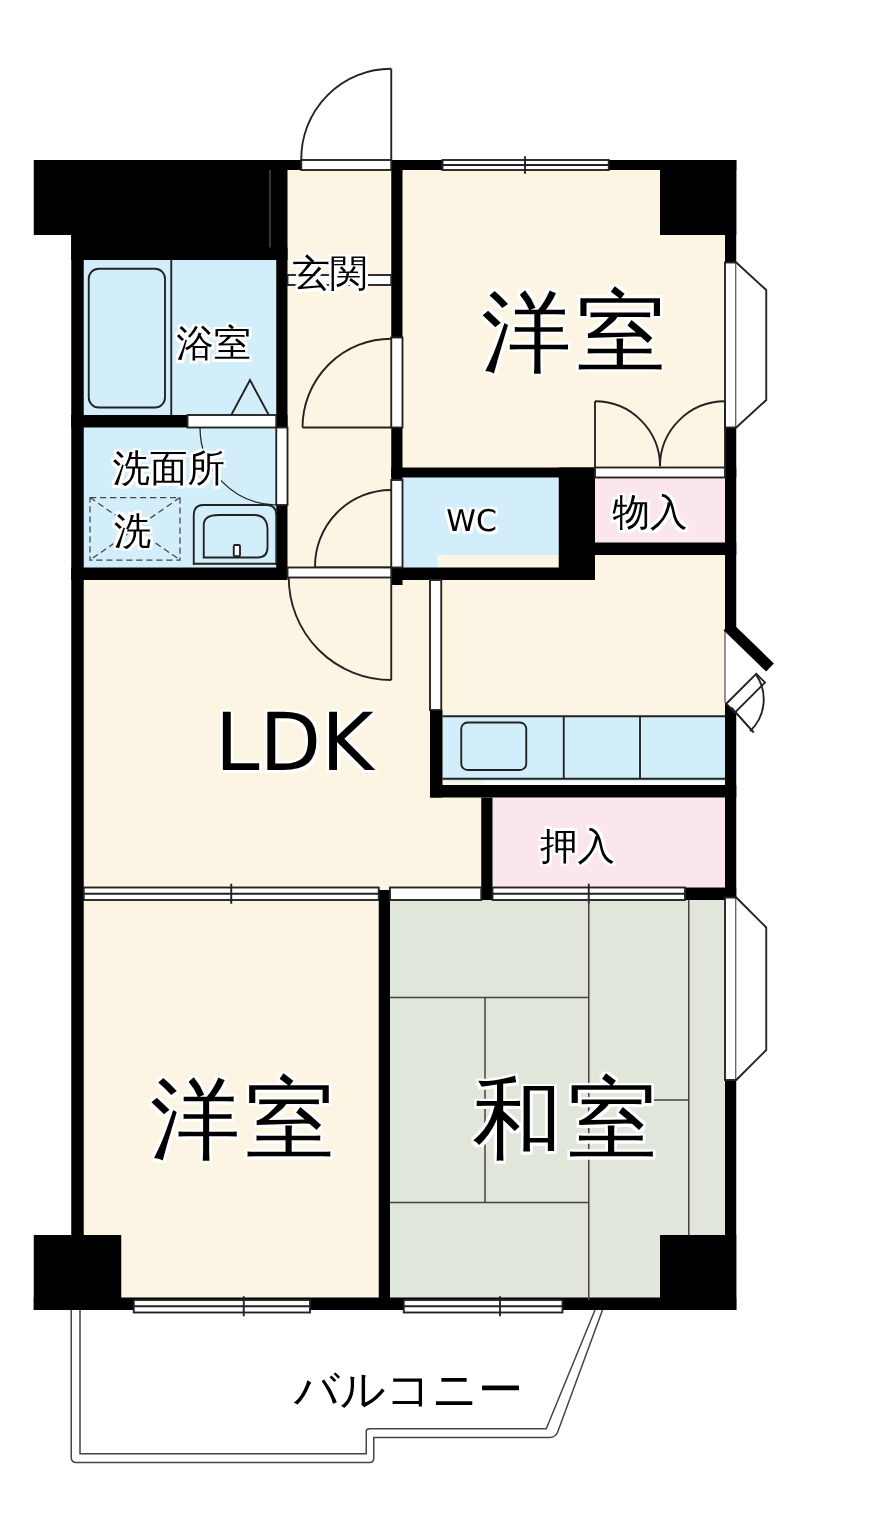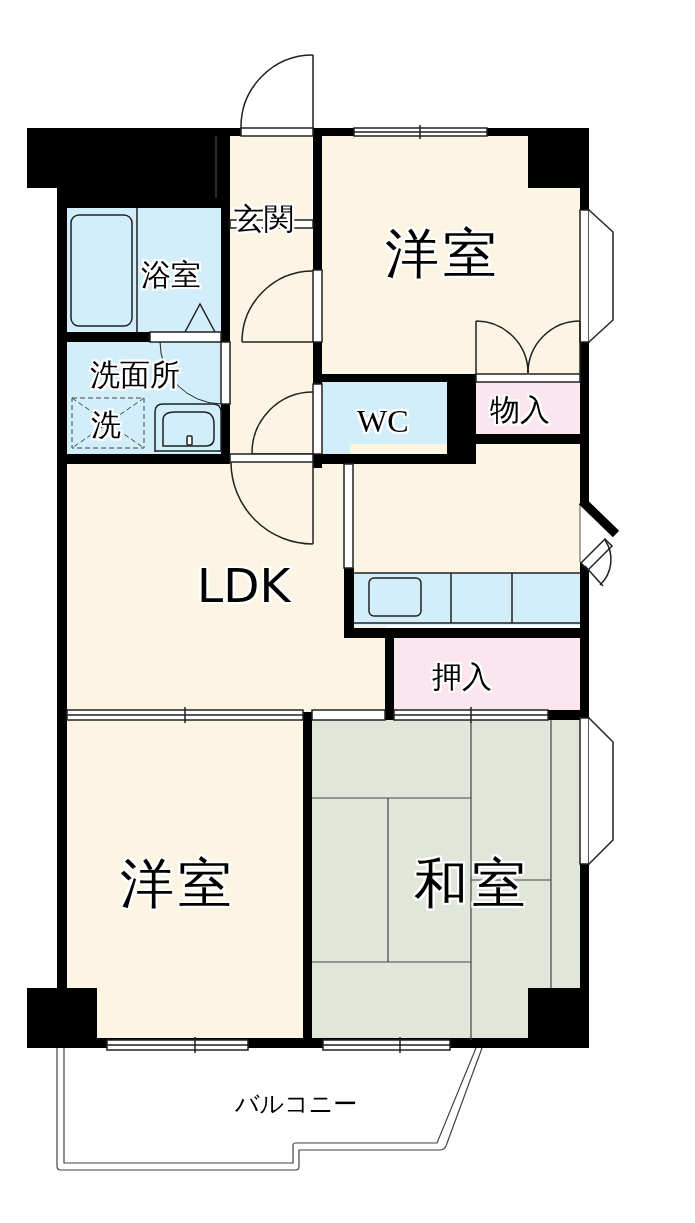--- a/index.html
+++ b/index.html
@@ -2,24 +2,24 @@
 <html><head>
 <meta charset="utf-8">
 <style>
   html, body { margin:0; padding:0; background:#ffffff; }
   body { width:695px; height:1223px; position:relative; overflow:hidden; font-family:"DejaVu Sans", sans-serif; }
   .wall { position:absolute; background:#000; }
   .room { position:absolute; }
   .label { position:absolute; color:#000; white-space:nowrap; text-align:center; font-family:"DejaVu Sans", sans-serif;
            text-shadow: 0 0 3px #fff, 0 0 3px #fff, 2px 0 0 #fff, -2px 0 0 #fff, 0 2px 0 #fff, 0 -2px 0 #fff,
                         2px 2px 0 #fff, -2px -2px 0 #fff, 2px -2px 0 #fff, -2px 2px 0 #fff; }
-  .lbl-xl { font-size:54px; letter-spacing:4px; }
+  .lbl-xl { font-size:72px; letter-spacing:4px; }
   .lbl-l  { font-size:46px; }
   .lbl-m  { font-size:30px; }
-  .lbl-s  { font-size:32px;font-family:Liberation Serif, serif; }
+  .lbl-s  { font-size:24px; }
   svg.overlay { position:absolute; left:0; top:0; }
 </style>
 </head>
 <body>
 
 <div class="room" style="left:180px;top:136px;width:36px;height:62px;background:#fbe6ef;"></div>
 <div class="room" style="left:216px;top:136px;width:96px;height:84px;background:#fdf5e3;"></div>
 <div class="room" style="left:230px;top:228px;width:84px;height:232px;background:#fdf5e3;"></div>
 <div class="room" style="left:322px;top:136px;width:258px;height:238px;background:#fdf5e3;"></div>
 <div class="room" style="left:67px;top:208px;width:154px;height:124px;background:#d2eefa;"></div>
@@ -199,17 +199,17 @@
   </g>
 </svg>
 
 <div class="label lbl-m" style="left:234px;top:159px;margin-top:40px;">玄関</div>
 <div class="label lbl-xl" style="left:385px;top:218px;">洋室</div>
 <div class="label lbl-m" style="left:141px;top:255px;">浴室</div>
 <div class="label lbl-m" style="left:90px;top:355px;text-align:right;">洗面所</div>
 <div class="label lbl-m" style="left:91px;top:405px;">洗</div>
 <div class="label lbl-s" style="left:357px;top:403px;">WC</div>
 <div class="label lbl-m" style="left:490px;top:390px;">物入</div>
-<div class="label lbl-l" style="left:197px;top:558px;font-size:47px;">LDK</div>
+<div class="label lbl-l" style="left:172px;top:558px;font-size:64px;">LDK</div>
 <div class="label lbl-m" style="left:432px;top:657px;">押入</div>
 <div class="label lbl-xl" style="left:120px;top:848px;">洋室</div>
-<div class="label lbl-xl" style="left:378px;top:848px;margin-left:36px;">和室</div>
-<div class="label lbl-m" style="left:235px;top:1088px;font-size:24px;">バルコニー</div>
+<div class="label lbl-xl" style="left:378px;top:848px;">和室</div>
+<div class="label lbl-m" style="left:235px;top:1088px;font-size:36px;">バルコニー</div>
 
 </body></html>

